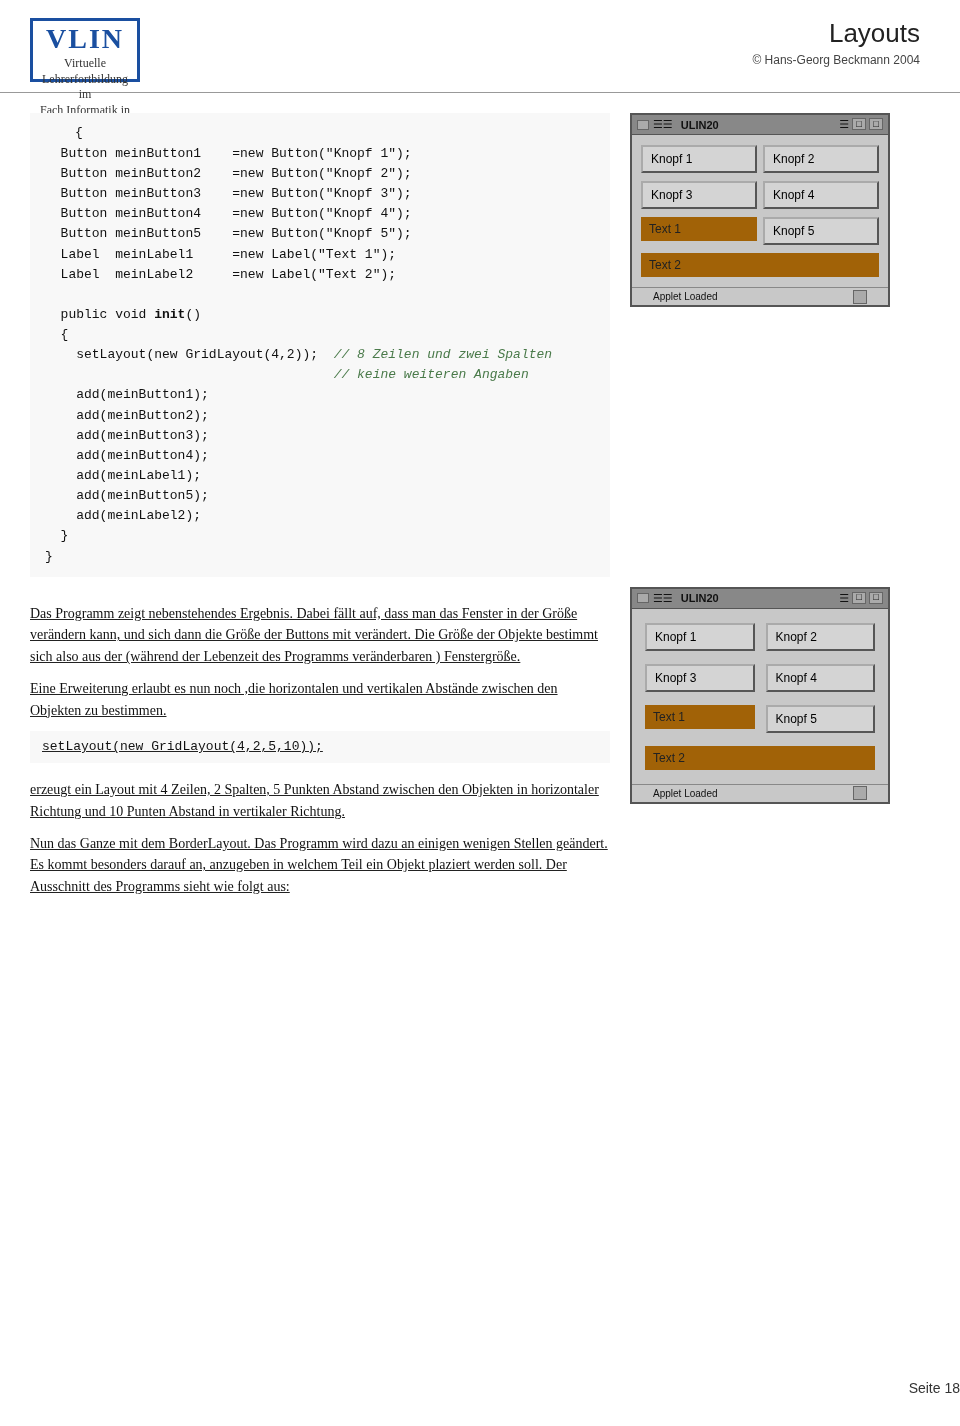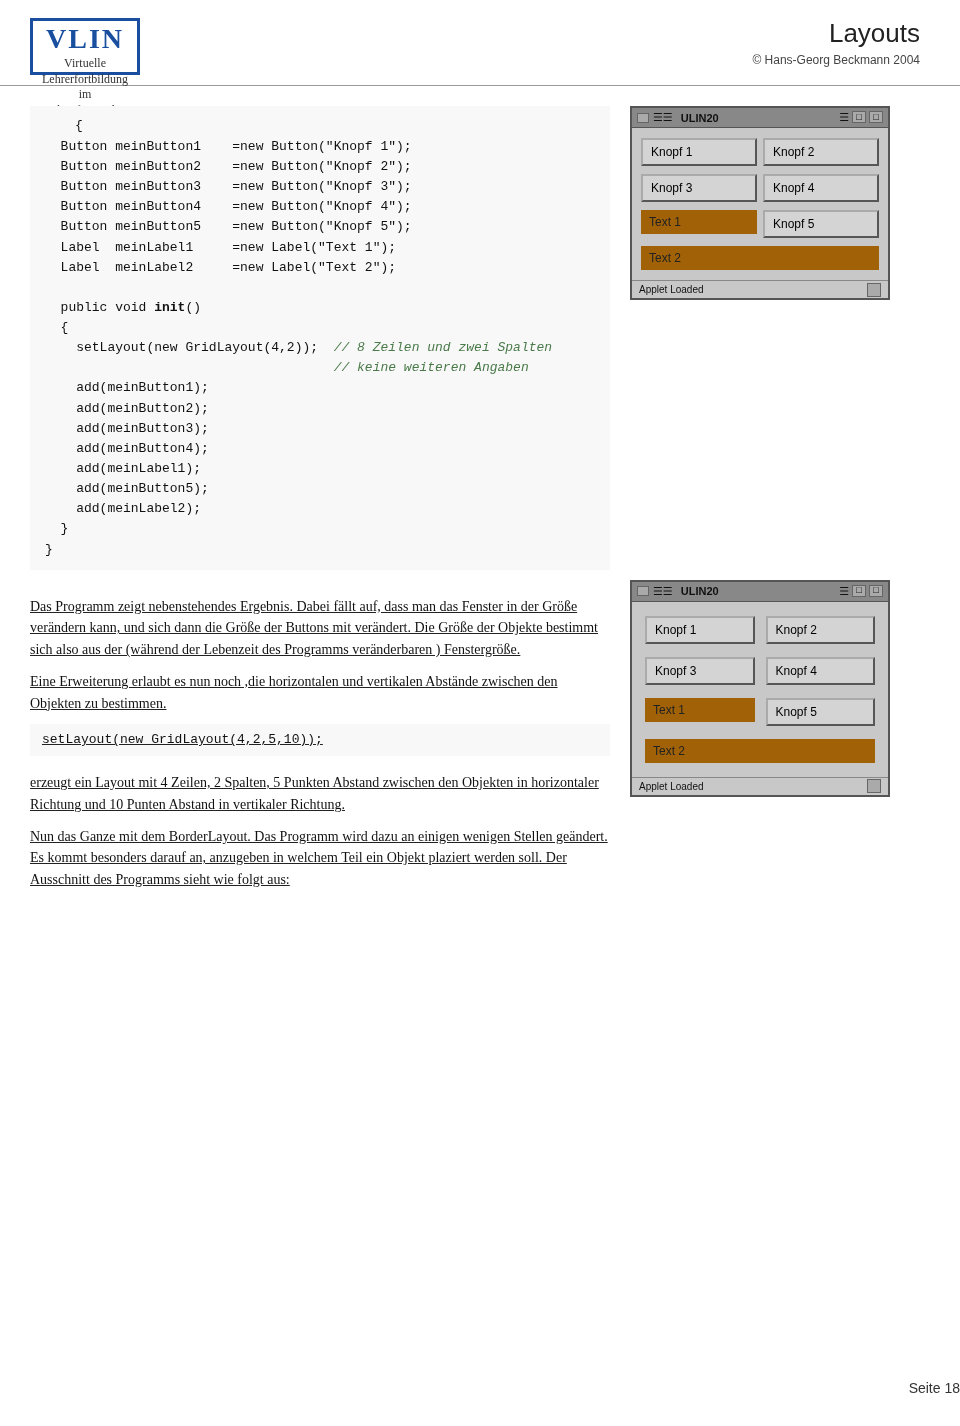--- a/index.html
+++ b/index.html
@@ -16,21 +16,21 @@
     .header {
       display: flex;
       justify-content: space-between;
       align-items: flex-start;
       padding: 18px 40px 10px 30px;
       border-bottom: 1px solid #999;
     }
     .logo-box {
       border: 3px solid #1a4fa0;
       width: 110px;
-      height: 57px;
+      height: 64px;
       display: flex;
       flex-direction: column;
       align-items: center;
       justify-content: flex-start;
       padding: 4px;
     }
     .logo-vlin {
       font-size: 28px;
       font-weight: bold;
       color: #1a4fa0;
@@ -171,21 +171,21 @@
       background: #a16207;
       padding: 5px 8px;
       font-size: 12px;
       display: block;
       width: 100%;
       font-family: Arial, sans-serif;
     }
     .applet-statusbar {
       background: #c8c8c8;
       border-top: 1px solid #888;
-      padding: 2px 7px;
+      padding: 2px 21px;
       display: flex;
       align-items: center;
       justify-content: space-between;
       font-size: 10px;
       height: 18px;
     }
     .applet-status-text {
       font-size: 10px;
       color: #111;
     }

